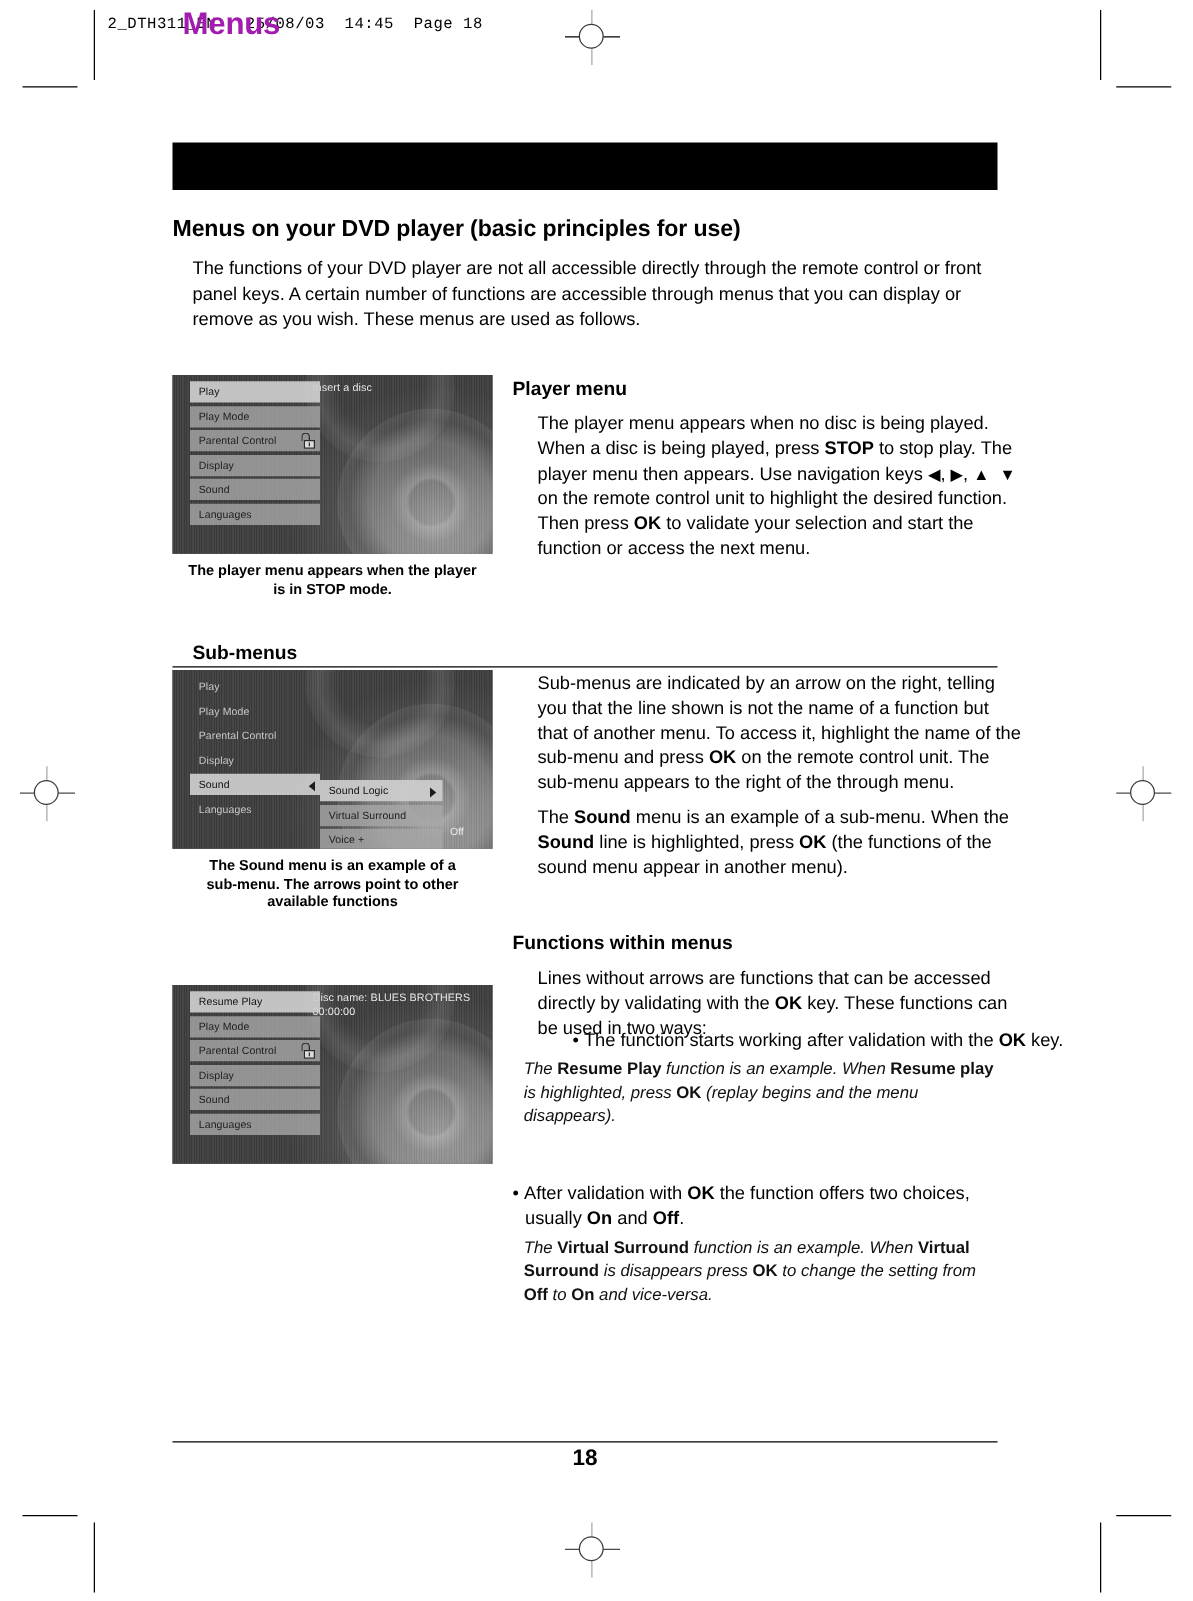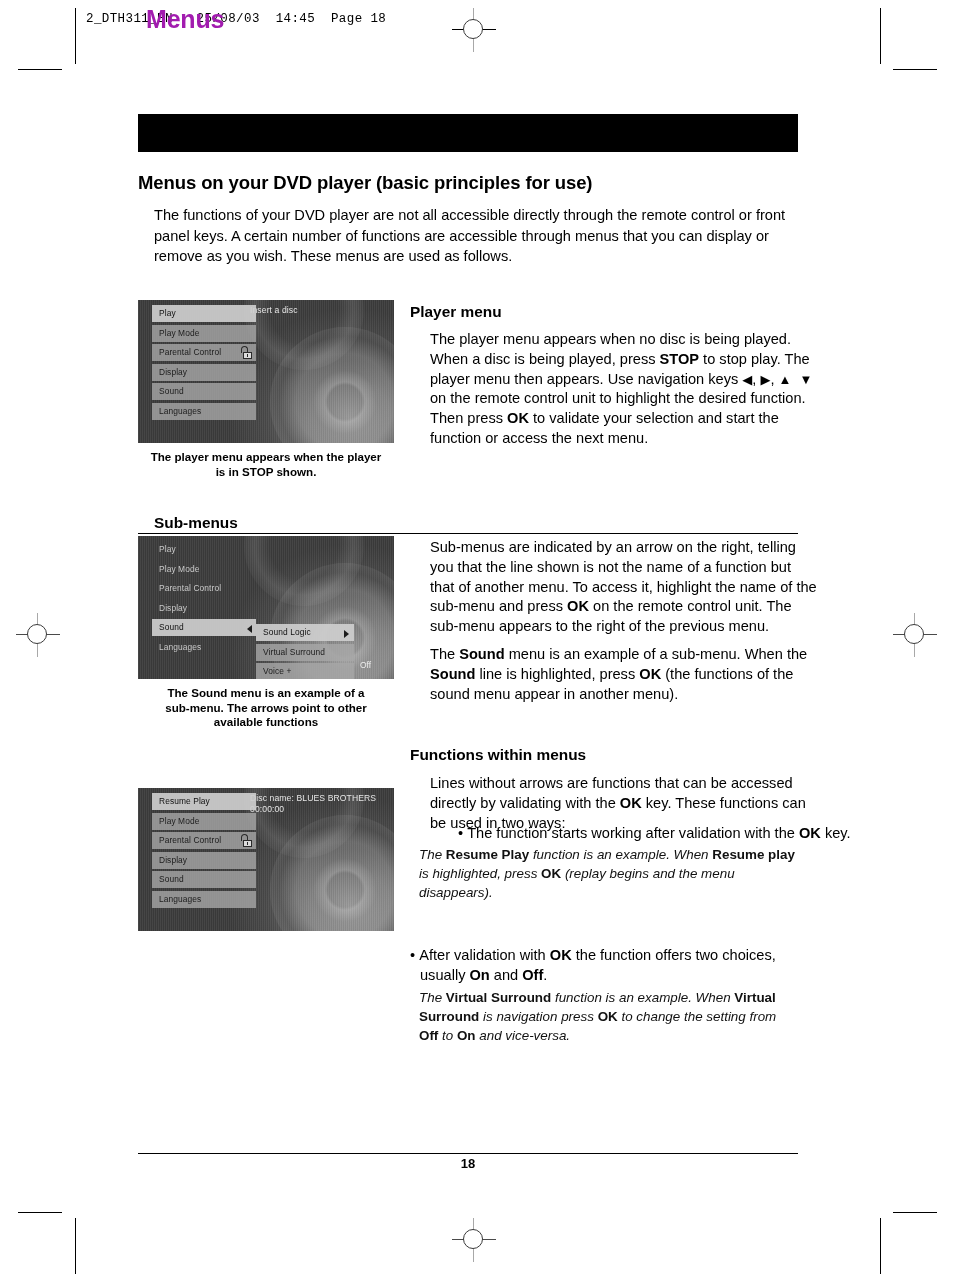--- a/index.html
+++ b/index.html
@@ -302,21 +302,21 @@
     position: absolute;
     left: 0; top: 1153px;
     width: 660px;
     border-top: 1.6px solid #000;
   }
   .folio {
     position: absolute;
     left: 0; top: 1156px;
     width: 660px;
     text-align: center;
-    font-size: 13px;
+    font-size: 18px;
     font-weight: bold;
   }
 </style>
 </head>
 <body>
 
 <div class="crop-v" style="left:75px; top:8px; height:56px;"></div>
 <div class="crop-h" style="left:18px; top:69px; width:44px;"></div>
 <div class="crop-v" style="left:880px; top:8px; height:56px;"></div>
 <div class="crop-h" style="left:893px; top:69px; width:44px;"></div>
@@ -383,21 +383,21 @@
         <span>Sound</span>
       </div>
       <div class="menu-item wide">
         <span>Languages</span>
       </div>
     </div>
   </div>
 
   <div class="figcaption" style="top:450px;">
     <div>The player menu appears when the player</div>
-    <div><span>is in </span><span>STOP</span><span> shown.</span></div>
+    <div><span>is in </span><span>STOP</span><span> mode.</span></div>
   </div>
 
   <div class="h3" style="top:303px;">Player menu</div>
   <div class="rcol" style="top:330px;">
     <span>The player menu appears when no disc is being played. When a disc is being played, press </span><b>STOP</b><span> to stop play. The player menu then appears. Use navigation keys </span><span class="nav-glyph">◀</span><span>,&nbsp;</span><span class="nav-glyph">▶</span><span>,&nbsp;</span><span class="nav-glyph">▲</span><span>&nbsp;&nbsp;</span><span class="nav-glyph">▼</span><span> on the remote control unit to highlight the desired function. Then press </span><b>OK</b><span> to validate your selection and start the function or access the next menu.</span>
   </div>
 
   <div class="h2left" style="top:514px;">Sub-menus</div>
   <div class="h2rule" style="top:533px;"></div>
 
@@ -440,21 +440,21 @@
     <div class="off-label">Off</div>
   </div>
 
   <div class="figcaption" style="top:686px;">
     <div>The Sound menu is an example of a</div>
     <div>sub-menu. The arrows point to other</div>
     <div>available functions</div>
   </div>
 
   <div class="rcol" style="top:538px;">
-    <span>Sub-menus are indicated by an arrow on the right, telling you that the line shown is not the name of a function but that of another menu. To access it, highlight the name of the sub-menu and press </span><b>OK</b><span> on the remote control unit. The sub-menu appears to the right of the previous menu.</span>
+    <span>Sub-menus are indicated by an arrow on the right, telling you that the line shown is not the name of a function but that of another menu. To access it, highlight the name of the sub-menu and press </span><b>OK</b><span> on the remote control unit. The sub-menu appears to the right of the through menu.</span>
   </div>
   <div class="rcol" style="top:645px;">
     <span>The </span><b>Sound</b><span> menu is an example of a sub-menu. When the </span><b>Sound</b><span> line is highlighted, press </span><b>OK</b><span> (the functions of the sound menu appear in another menu).</span>
   </div>
 
   <div class="tvshot" style="left:0; top:788px;">
     <div class="disc-art"></div>
     <div class="disc-art2"></div>
     <div class="screen-text">
       <div>Disc name: BLUES BROTHERS</div>
@@ -498,19 +498,19 @@
 
   <div class="ital" style="top:845px;">
     <span>The </span><b>Resume Play</b><span> function is an example. When </span><b>Resume play</b><span> is highlighted, press </span><b>OK</b><span> (replay begins and the menu disappears).</span>
   </div>
 
   <div class="bullet" style="top:946px;">
     <span>•&nbsp;</span><span>After validation with </span><b>OK</b><span> the function offers two choices, usually </span><b>On</b><span> and </span><b>Off</b><span>.</span>
   </div>
 
   <div class="ital" style="top:988px;">
-    <span>The </span><b>Virtual Surround</b><span> function is an example. When </span><b>Virtual Surround</b><span> is navigation press </span><b>OK</b><span> to change the setting from </span><b>Off</b><span> to </span><b>On</b><span> and vice-versa.</span>
+    <span>The </span><b>Virtual Surround</b><span> function is an example. When </span><b>Virtual Surround</b><span> is disappears press </span><b>OK</b><span> to change the setting from </span><b>Off</b><span> to </span><b>On</b><span> and vice-versa.</span>
   </div>
 
   <div class="footer-rule"></div>
   <div class="folio">18</div>
 
 </div>
 
 </body></html>

